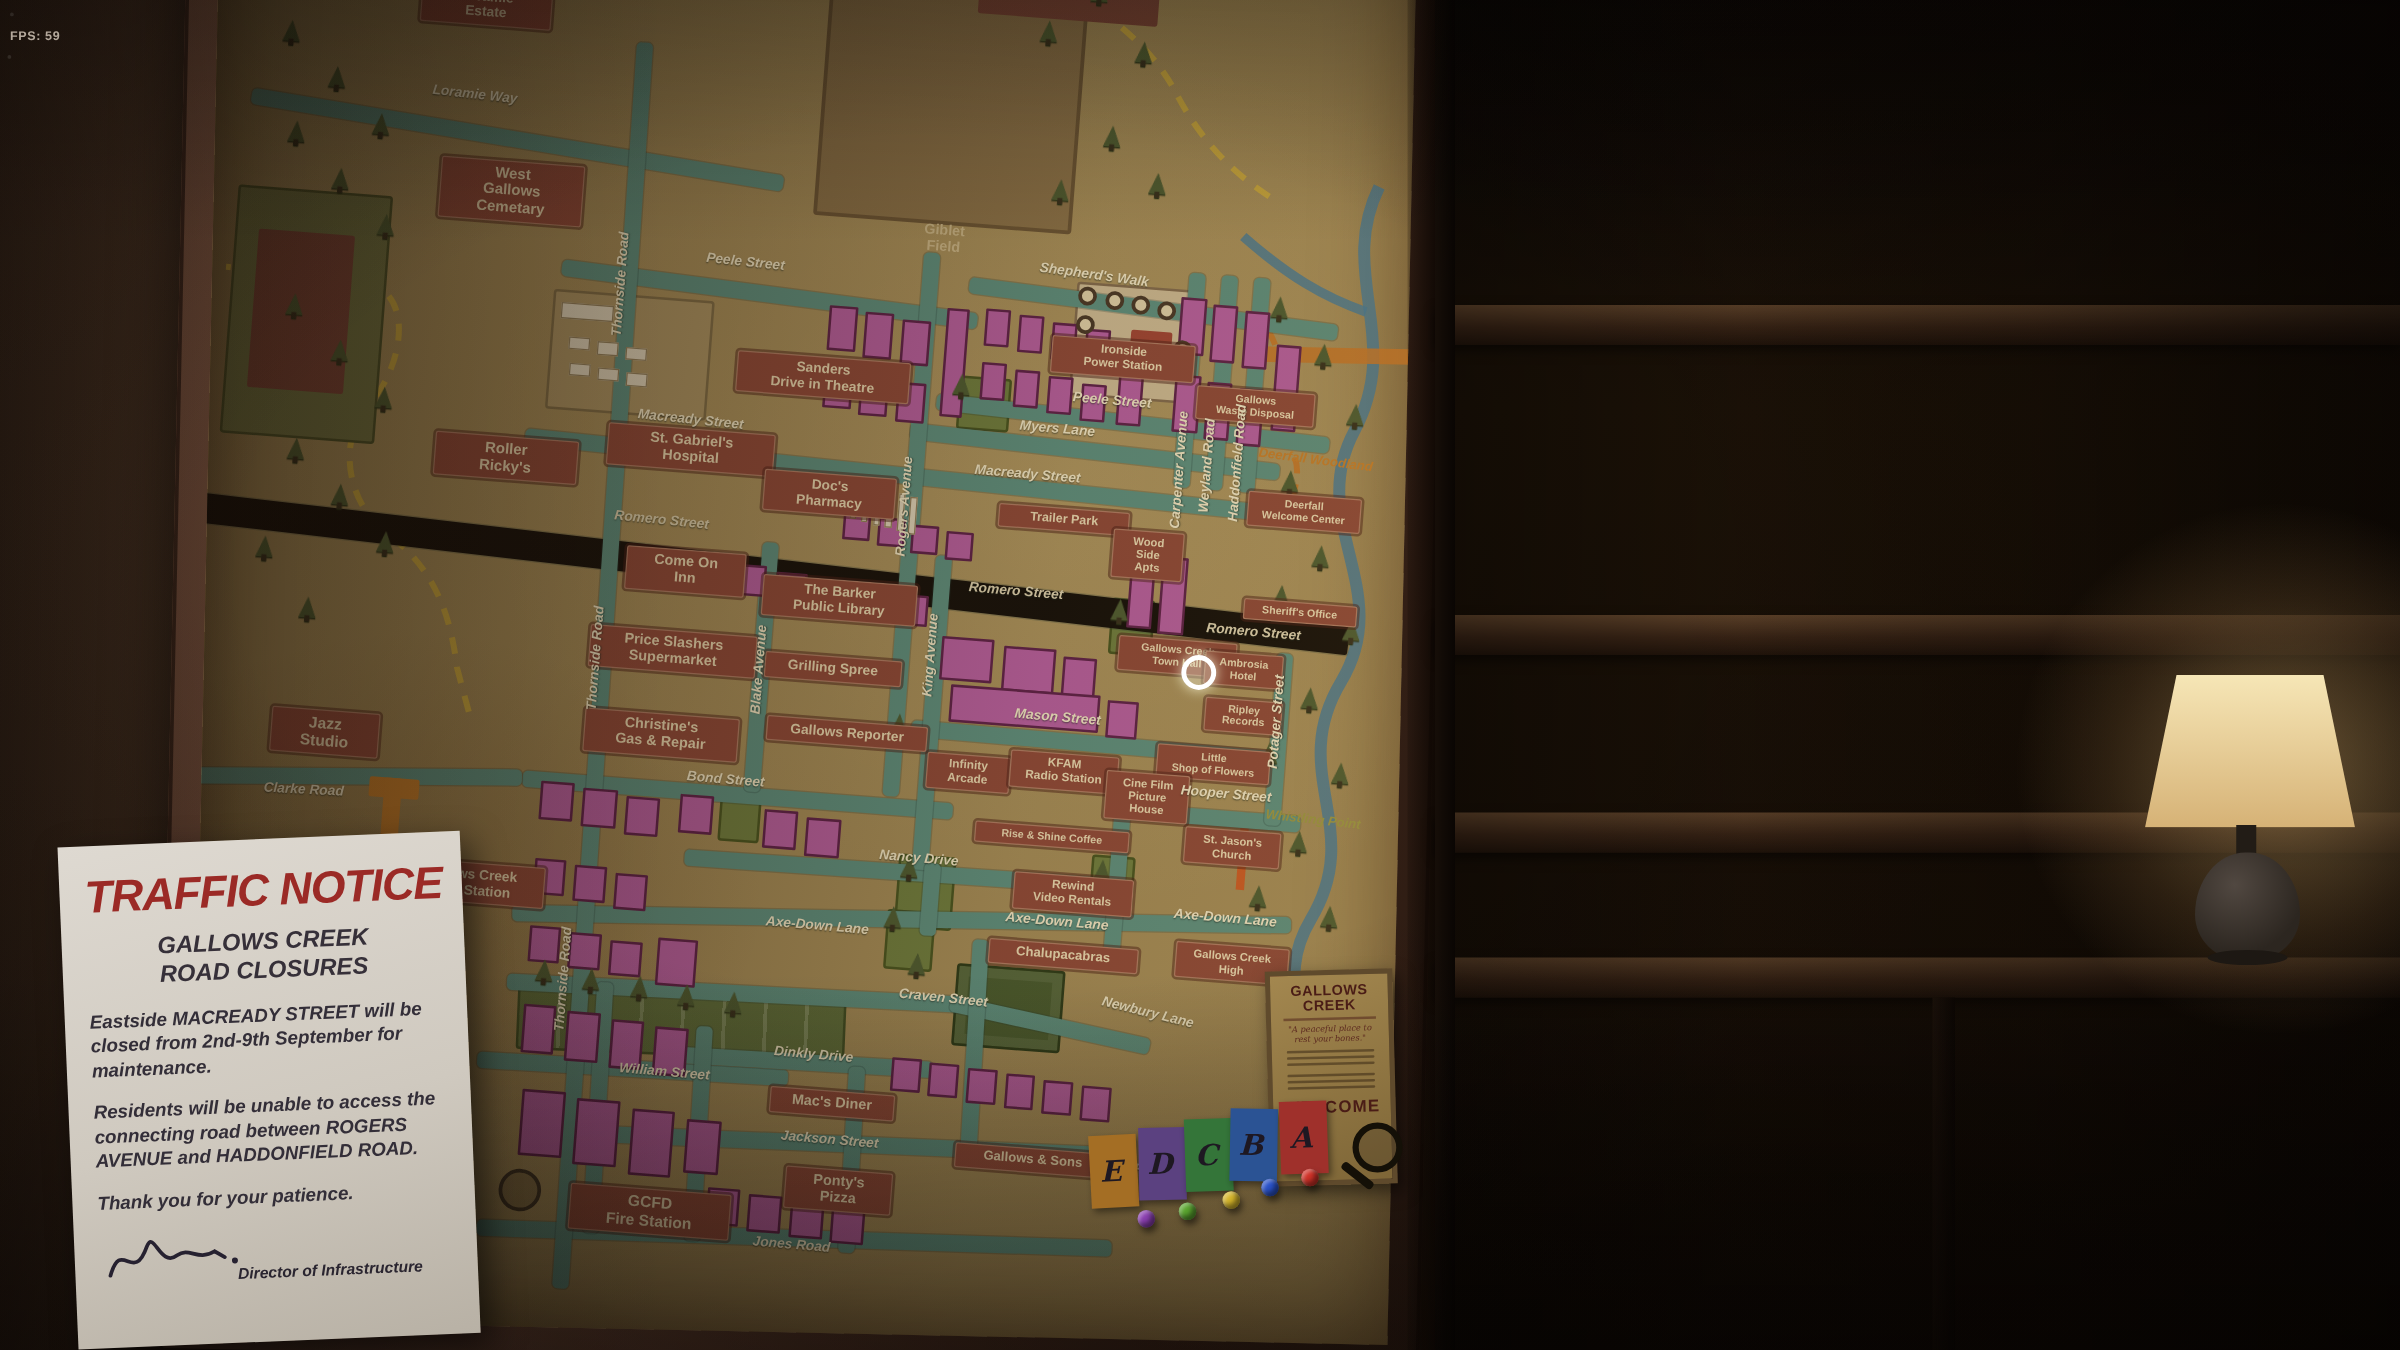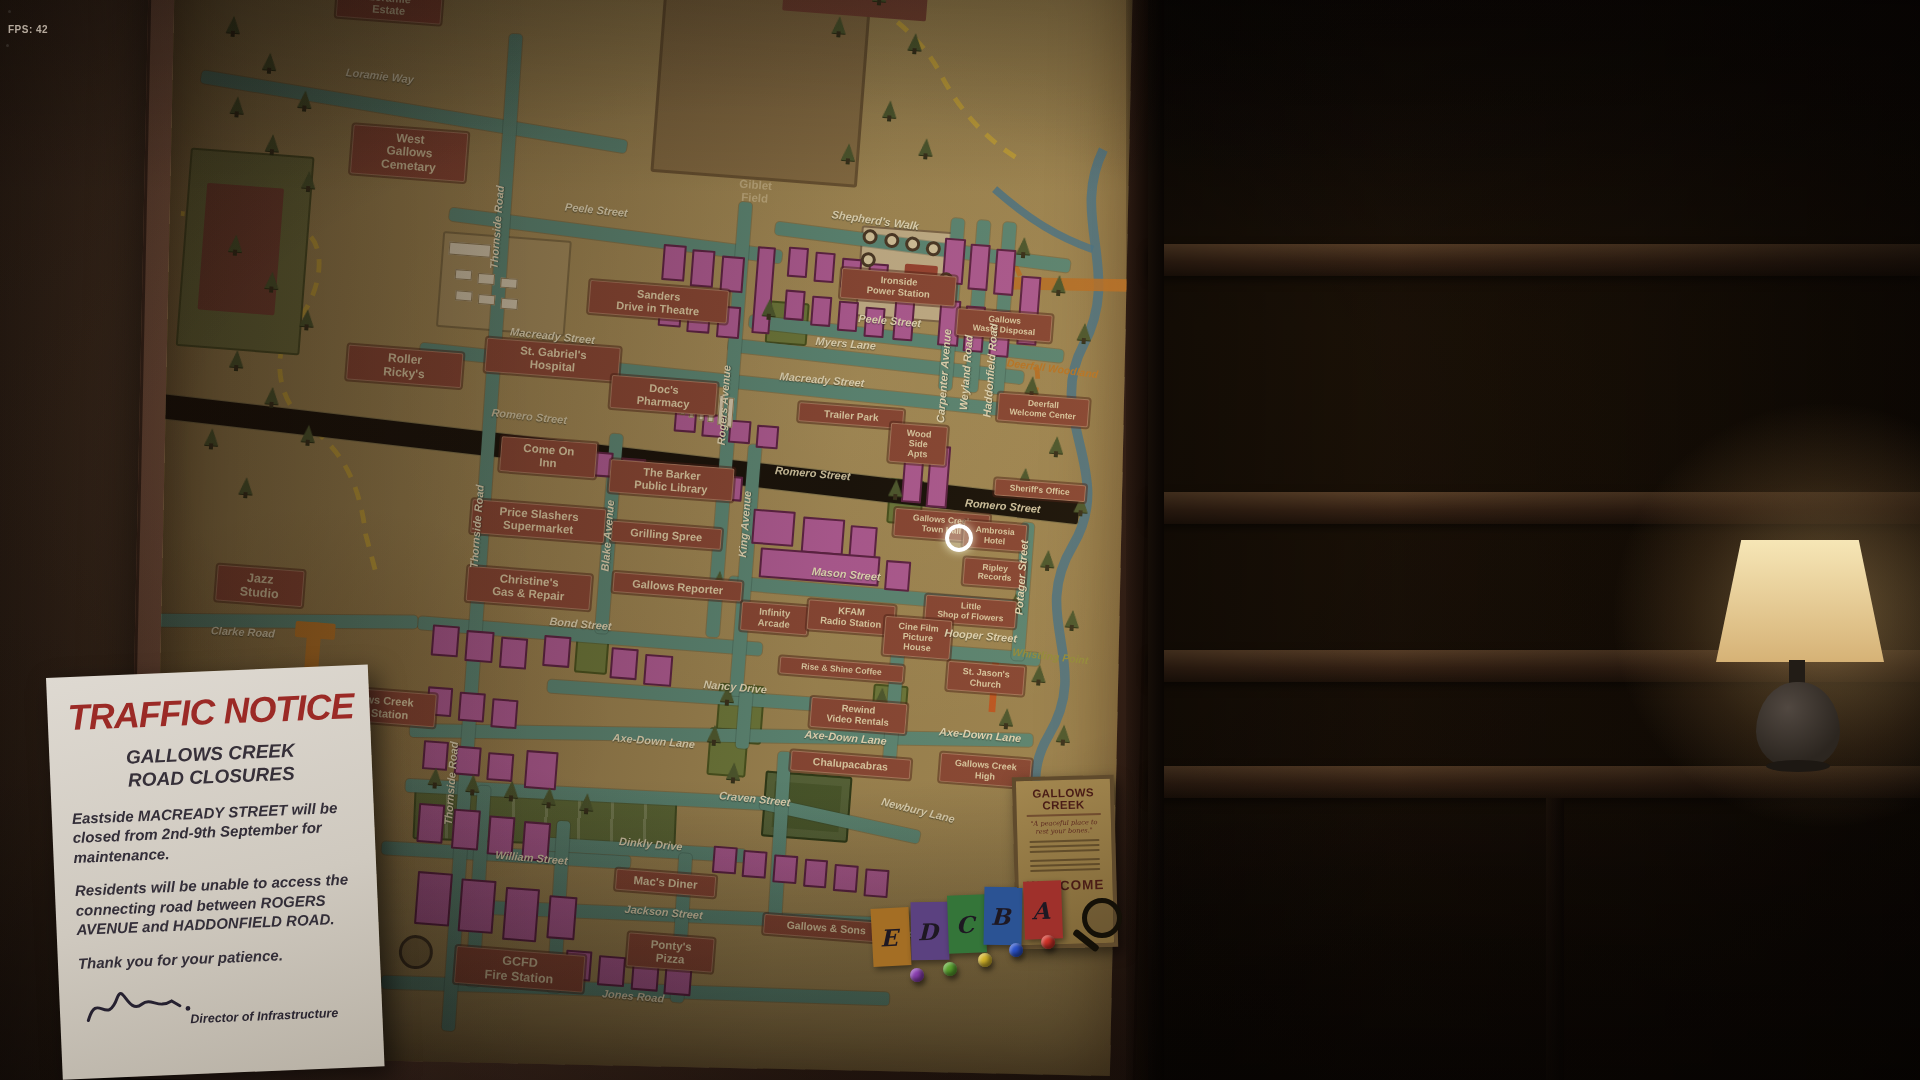--- a/index.html
+++ b/index.html
@@ -477,14 +477,14 @@
   <div class="nbody">Thank you for your patience.</div>
   <div class="nsig">
     <svg width="120" height="52" viewBox="0 0 120 52">
       <path d="M8,38 C18,8 26,46 38,16 C44,2 48,34 62,24 C72,17 78,30 92,22 L100,27" stroke="#262130" stroke-width="3" fill="none" stroke-linecap="round"></path>
       <circle cx="108" cy="30" r="2.4" fill="#262130"></circle>
     </svg>
     <div class="nrole">Director of Infrastructure</div>
   </div>
 </div>
 
-<div id="fps">FPS: 42</div>
+<div id="fps">FPS: 59</div>
 <div id="cursor"></div>
 
 </body></html>

